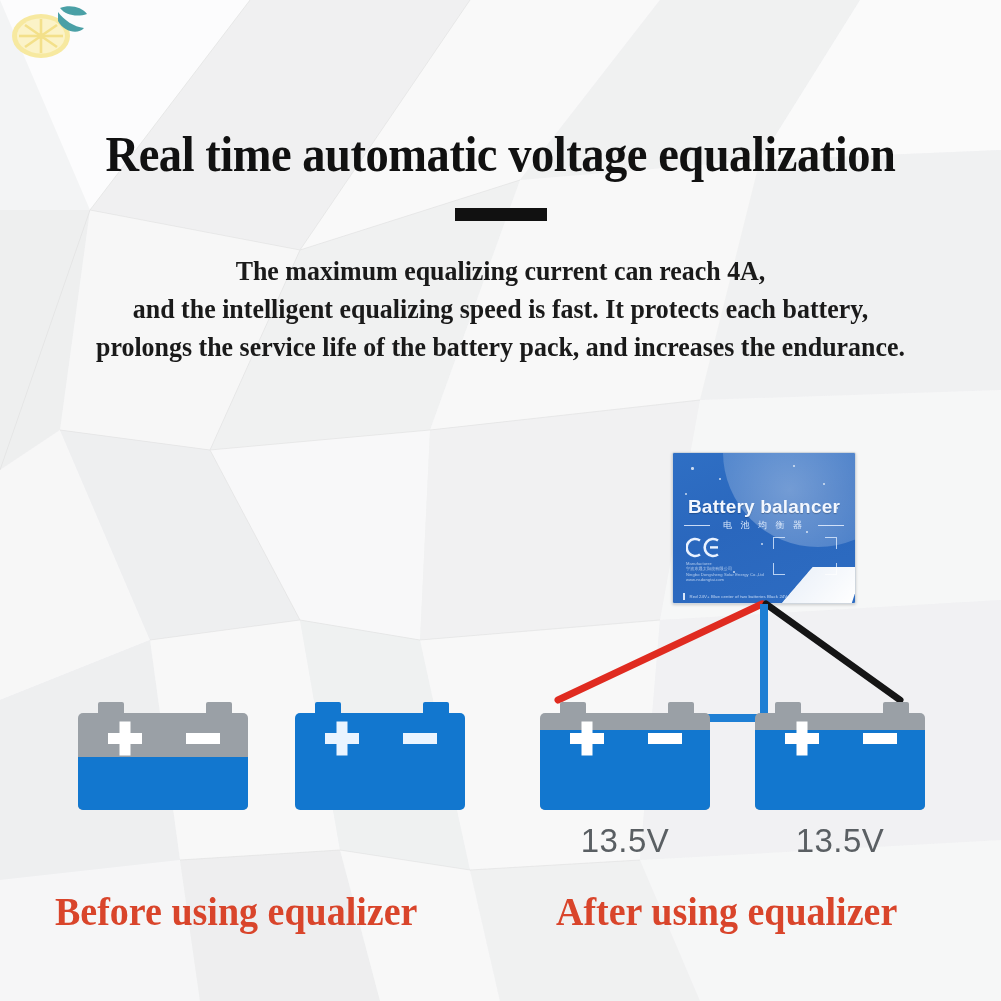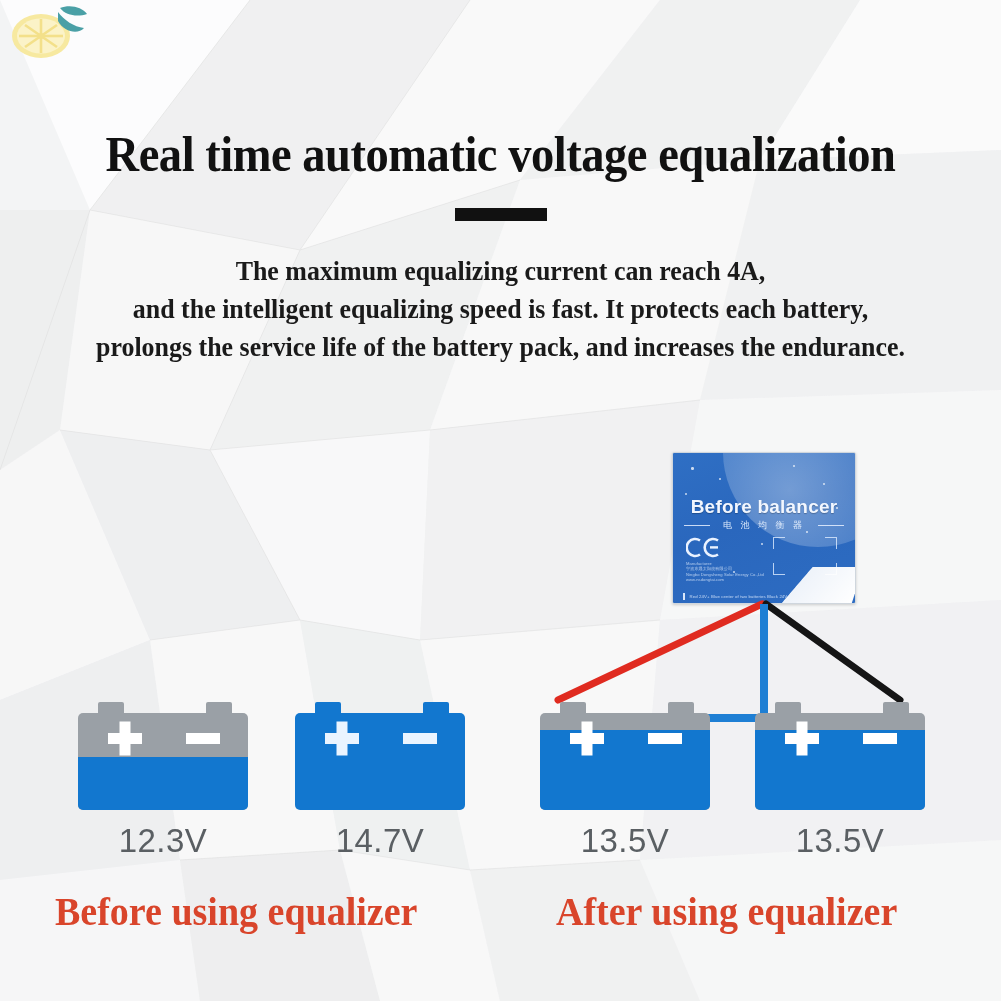--- a/index.html
+++ b/index.html
@@ -324,21 +324,21 @@
         <span class="star" style="left:46px;  top:25px; width:1.8px; height:1.8px;"></span>
         <span class="star" style="left:12px;  top:40px; width:2px;   height:2px;"></span>
         <span class="star" style="left:120px; top:12px; width:2px;   height:2px;"></span>
         <span class="star" style="left:150px; top:30px; width:2.4px; height:2.4px;"></span>
         <span class="star" style="left:163px; top:54px; width:1.8px; height:1.8px;"></span>
         <span class="star" style="left:88px;  top:90px; width:2px;   height:2px;"></span>
         <span class="star" style="left:133px; top:78px; width:1.8px; height:1.8px;"></span>
         <span class="star" style="left:60px;  top:118px; width:2px;  height:2px;"></span>
       </div>
 
-      <div class="device-title">Before balancer</div>
+      <div class="device-title">Battery balancer</div>
 
       <div class="device-sub">
         <span class="dash"></span>
         <span>电 池 均 衡 器</span>
         <span class="dash"></span>
       </div>
 
       <div class="ce-mark">
         <svg viewBox="0 0 36 21" xmlns="http://www.w3.org/2000/svg">
           <path d="M14,3.5 A8.5,8.5 0 1 0 14,17.5" fill="none" stroke="#eaf2ff" stroke-width="2.6"></path>
@@ -388,37 +388,35 @@
           </clipPath>
         <rect x="0" y="55" width="170" height="53" fill="#1277cf" clip-path="url(#clipBL)"></rect>
       </g>
       <g fill="#ffffff">
         <rect x="30" y="31" width="34" height="11"></rect>
         <rect x="41.5" y="19.5" width="11" height="34"></rect>
         <rect x="108" y="31" width="34" height="11"></rect>
       </g>
     </svg>
   </div>
-  <div class="volt" style="left:68px; top:822px;">12.3V</div>
 
   <div class="battery" style="left:295px; top:702px;">
     <svg class="bat-svg" viewBox="0 0 170 108" xmlns="http://www.w3.org/2000/svg">
       <g>
         <rect x="20" y="0" width="26" height="13" rx="2" fill="#1277cf"></rect>
         <rect x="128" y="0" width="26" height="13" rx="2" fill="#1277cf"></rect>
         <rect x="0" y="11" width="170" height="97" rx="5" fill="#1277cf"></rect>
       </g>
       <g fill="#eaf4ff">
         <rect x="30" y="31" width="34" height="11"></rect>
         <rect x="41.5" y="19.5" width="11" height="34"></rect>
         <rect x="108" y="31" width="34" height="11"></rect>
       </g>
     </svg>
   </div>
-  <div class="volt" style="left:285px; top:822px;">14.7V</div>
 
   <div class="battery" style="left:540px; top:702px;">
     <svg class="bat-svg" viewBox="0 0 170 108" xmlns="http://www.w3.org/2000/svg">
       <g>
         <rect x="20" y="0" width="26" height="13" rx="2" fill="#9aa0a6"></rect>
         <rect x="128" y="0" width="26" height="13" rx="2" fill="#9aa0a6"></rect>
         <rect x="0" y="11" width="170" height="97" rx="5" fill="#9aa0a6"></rect>
         <clipPath id="clipAL">
             <rect x="0" y="11" width="170" height="97" rx="5"></rect>
           </clipPath>

